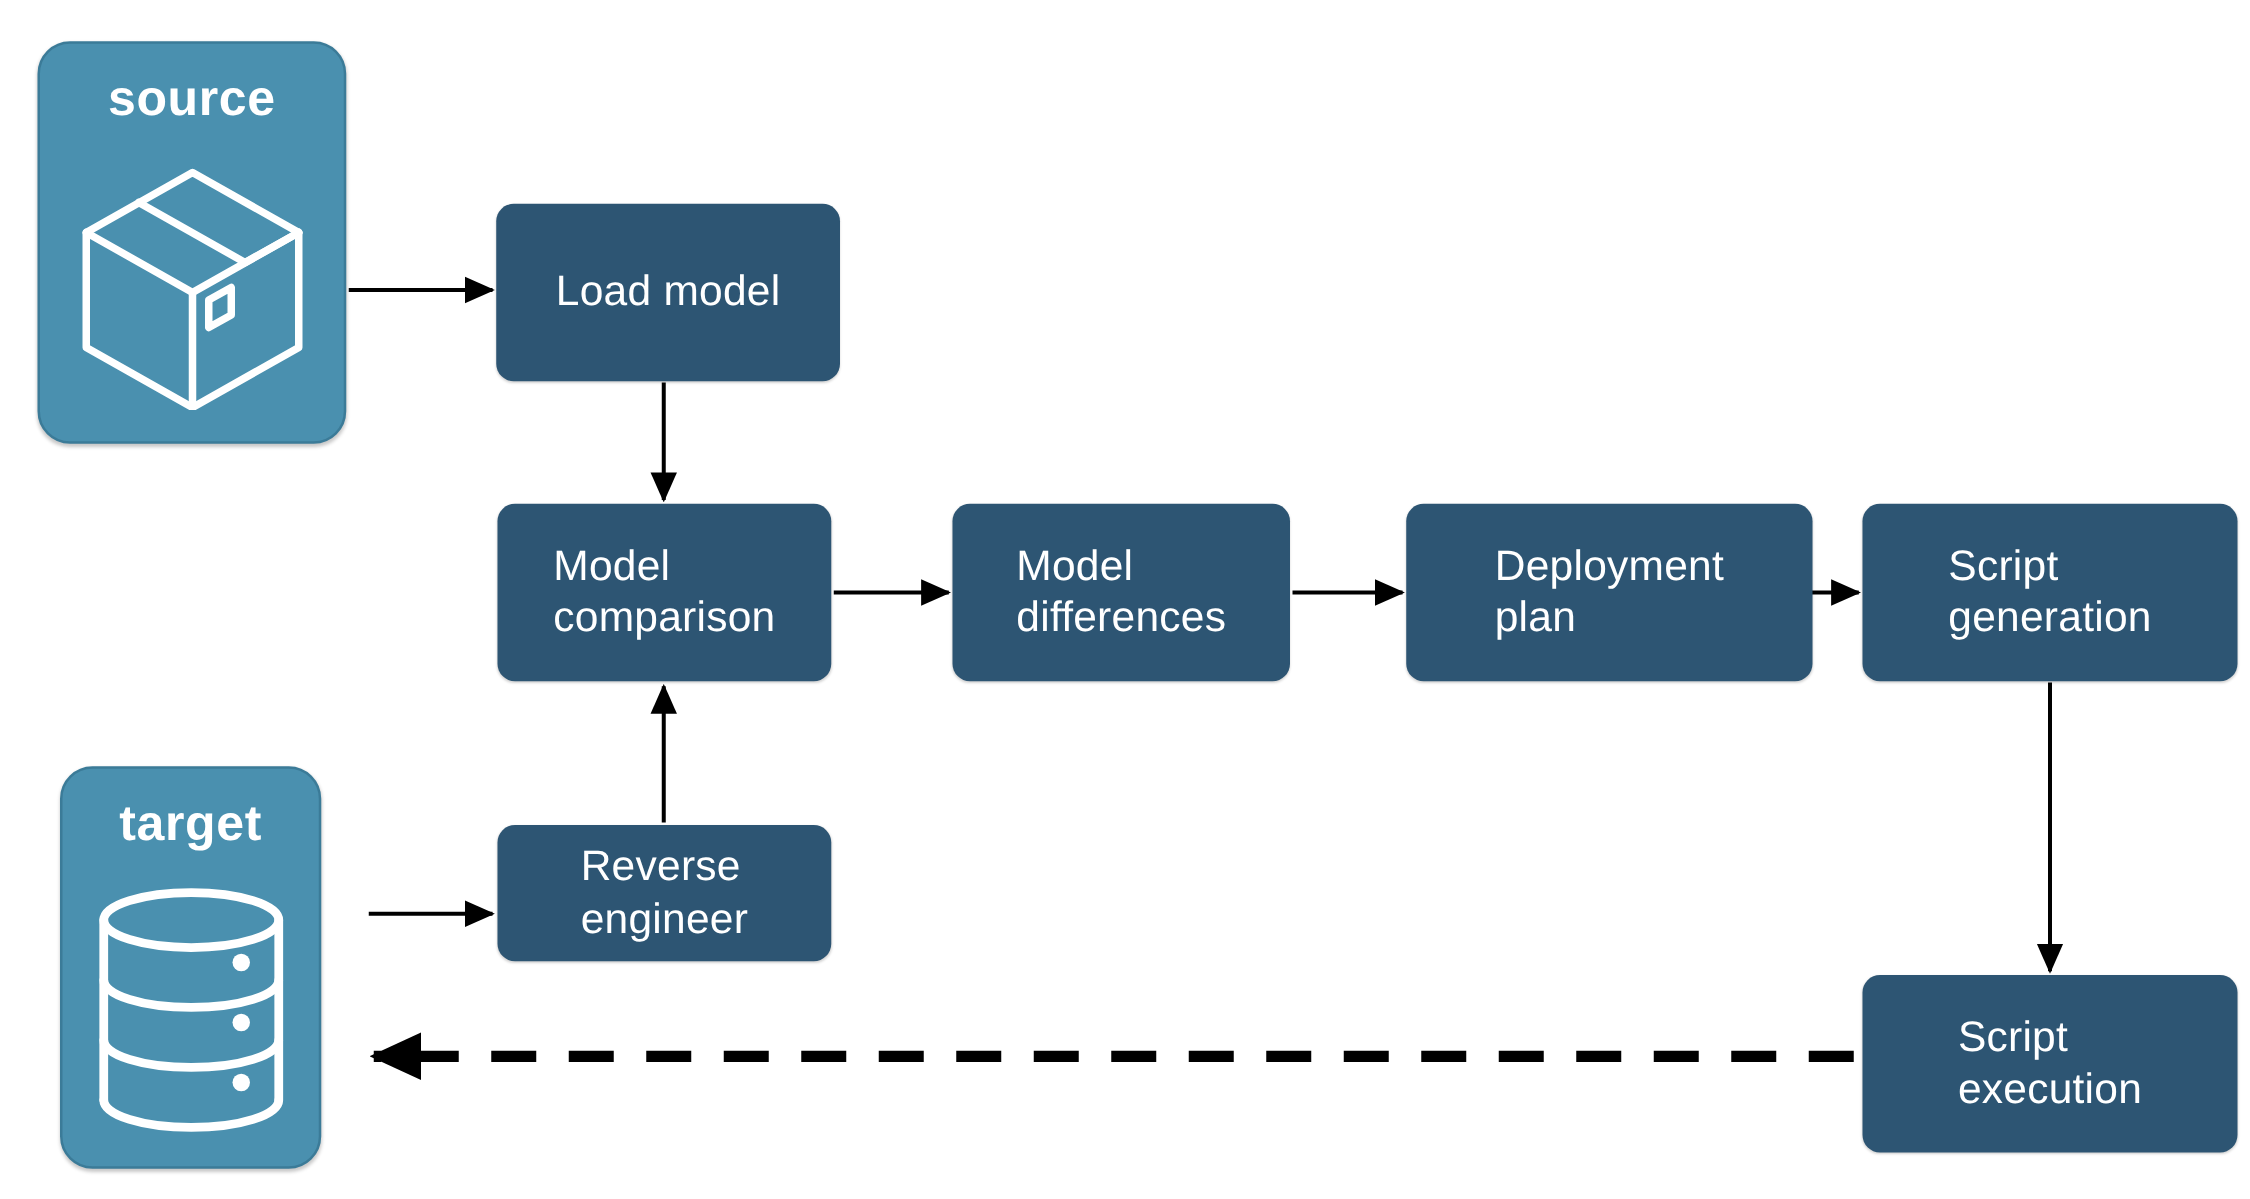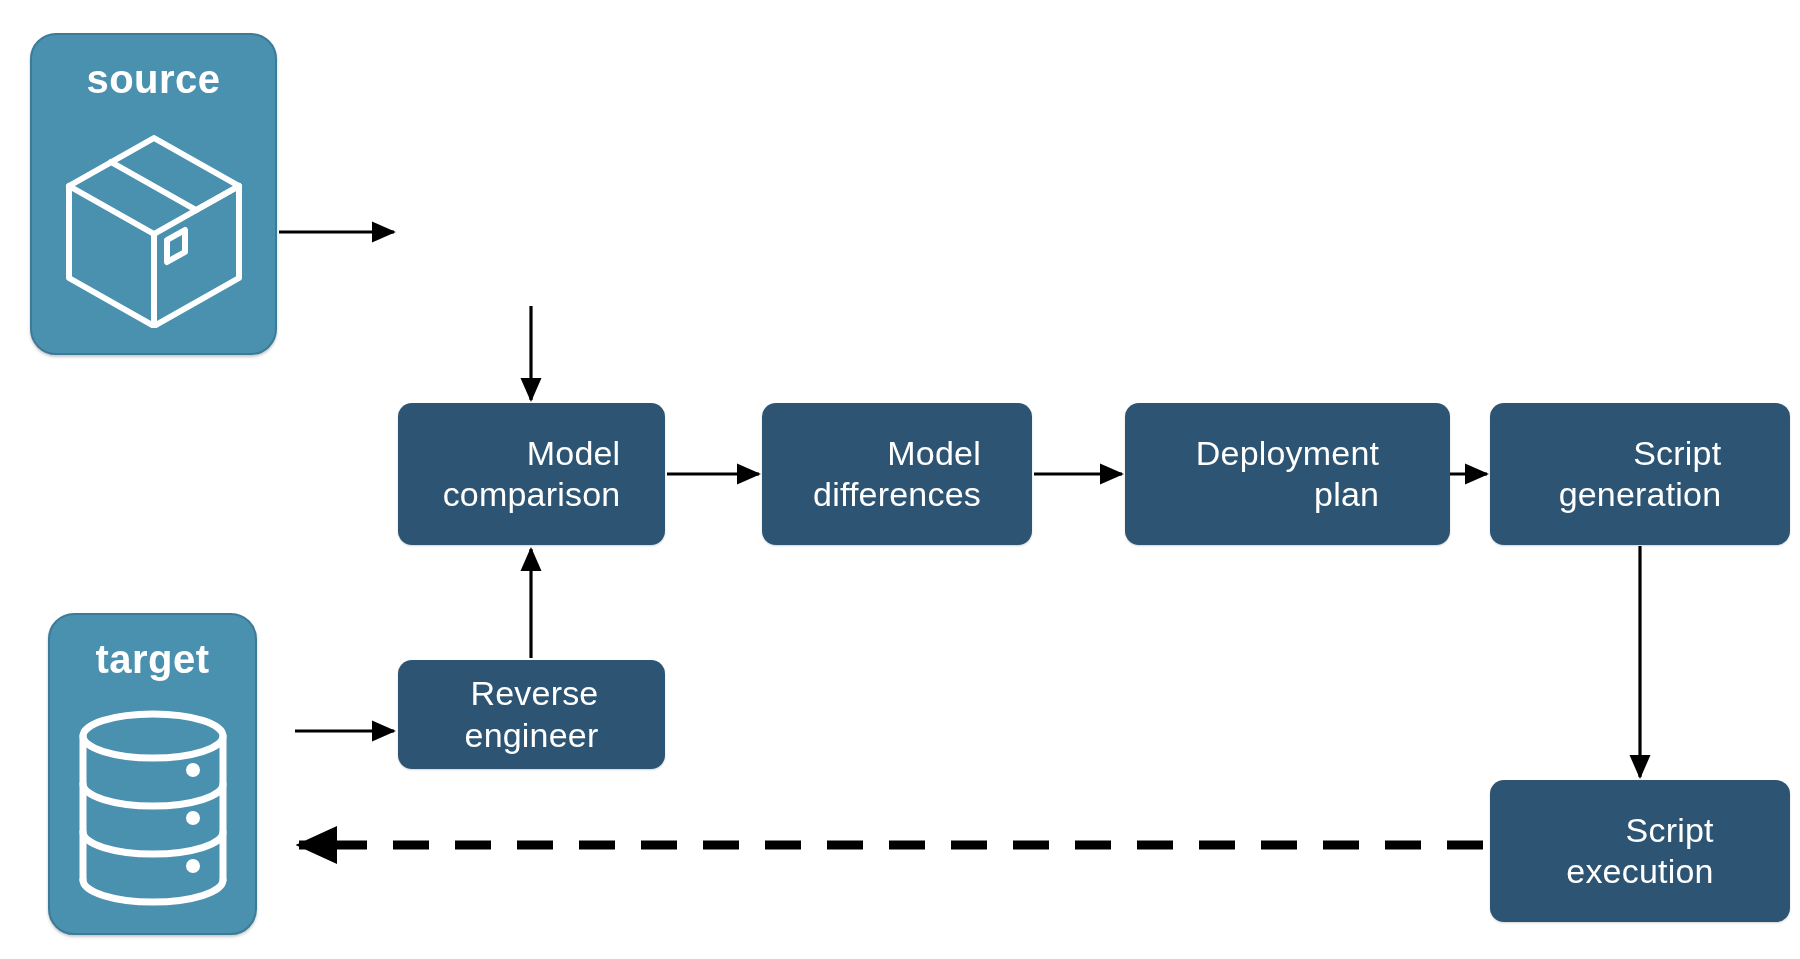--- a/index.html
+++ b/index.html
@@ -24,21 +24,21 @@
     width: 1800px;
     height: 959px;
     pointer-events: none;
   }
   .node {
     position: absolute;
     box-sizing: border-box;
     display: flex;
     align-items: center;
     justify-content: center;
-    text-align: right;
+    text-align: left;
     color: #ffffff;
   }
   .process {
     background: #2d5573;
     border-radius: 14px;
     font-size: 34px;
     line-height: 1.22;
     font-weight: 400;
     letter-spacing: 0.2px;
     box-shadow: 0 1px 2px rgba(0,0,0,0.18);
@@ -136,20 +136,23 @@
         </g>
         <g fill="#ffffff">
           <circle cx="125" cy="62" r="7"></circle>
           <circle cx="125" cy="110" r="7"></circle>
           <circle cx="125" cy="158" r="7"></circle>
         </g>
       </svg>
     </div>
   </div>
 
+  <div class="node process" id="node-load-model" style="left: 397px; top: 163px; width: 275px; height: 142px;">
+    <span class="label">Load model</span>
+  </div>
 
   <div class="node process" id="node-model-comparison" style="left: 398px; top: 403px; width: 267px; height: 142px;">
     <span class="label">Model
 comparison</span>
   </div>
 
   <div class="node process" id="node-model-differences" style="left: 762px; top: 403px; width: 270px; height: 142px;">
     <span class="label">Model
 differences</span>
   </div>

